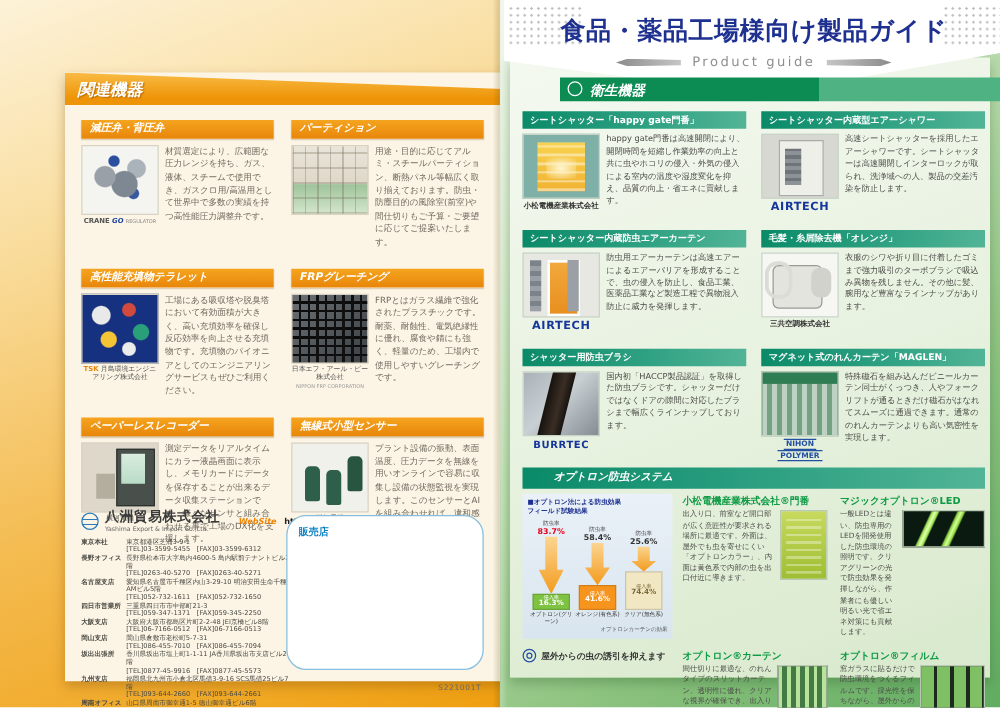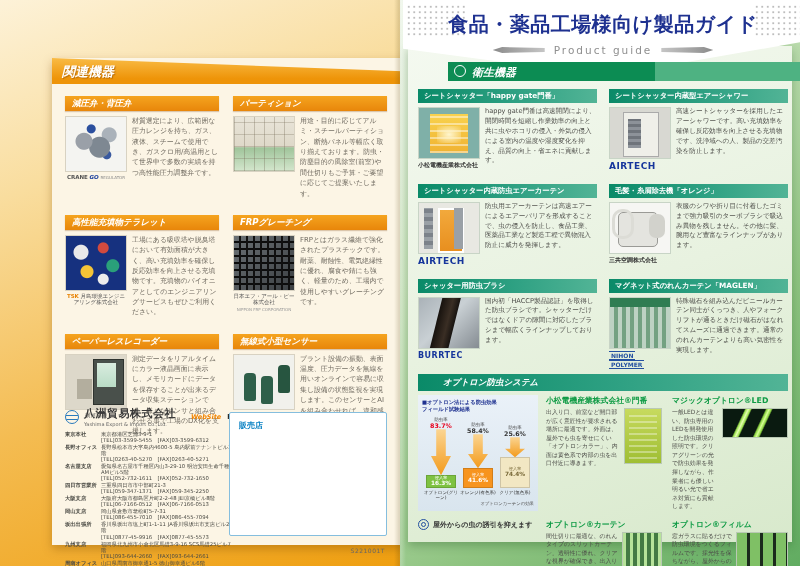--- a/index.html
+++ b/index.html
@@ -77,21 +77,21 @@
 #company-name{font-size:11px;font-weight:bold;color:#3a3a3a;letter-spacing:.5px;}
 #company-en{font-size:5px;color:#666;}
 #website{margin-left:10px;font-size:6.5px;}
 #website .wl{color:#f08300;font-weight:bold;font-style:italic;margin-right:4px;}
 #website .wu{color:#222;font-weight:bold;}
 #offices{margin-top:4px;width:168px;}
 .office{display:flex;font-size:5.3px;line-height:1.14;margin-bottom:1px;color:#4a4a44;}
 .office .oname{width:36px;font-weight:bold;flex:none;}
 .office .odetail{flex:1;}
 #dealer-box{position:absolute;right:0;top:6px;width:158px;height:124px;background:#fff;
-  border:1.5px solid #85bede;border-radius:2px;padding:7px 9px;}
+  border:1.5px solid #85bede;border-radius:16px;padding:7px 9px;}
 #dealer-label{color:#0b82c4;font-weight:bold;font-size:8px;}
 #doc-code{position:absolute;right:2px;bottom:-12px;font-size:6px;color:#666;letter-spacing:.5px;}
 
 
 #right-panel{position:absolute;left:8px;top:46px;width:384px;height:496px;
   background:linear-gradient(160deg,#f4f9f0 0%,#e8f2e0 50%,#d8e9cc 100%);
   box-shadow:0 4px 9px rgba(30,80,30,.3);z-index:1;}
 #title-band{position:absolute;left:3px;top:0;width:400px;height:76px;background:#fff;z-index:4;
   clip-path:polygon(0 0,100% 0,100% 55%,51% 100%,0 64%);}
 .dots{position:absolute;background-image:radial-gradient(#bdbdbd .8px,transparent 1.15px);background-size:5.5px 5.5px;}
@@ -107,21 +107,21 @@
 #hygiene-band{position:absolute;left:18px;top:62px;width:370px;height:19px;z-index:5;
   background:linear-gradient(90deg,#0c8c53 0%,#0c8c53 56%,#4eb282 56%,#4eb282 100%);margin-left:30px;}
 #hygiene-band .band-label{position:absolute;left:24px;top:3px;color:#fff;font-weight:bold;font-style:italic;font-size:11px;}
 #hygiene-band .band-icon{position:absolute;left:6px;top:3px;width:12px;height:12px;border:1.5px solid #fff;border-radius:50%;}
 
 #rcards{position:absolute;left:18px;top:89px;width:370px;display:grid;z-index:5;
   grid-template-columns:1fr 1fr;column-gap:12px;row-gap:12px;}
 .gcard .bar{height:14px;background:linear-gradient(90deg,#0a8a68,#2fa183 55%,#52b496);color:#fff;
   font-weight:bold;font-size:7.3px;line-height:14px;padding-left:6px;}
 .gcard .content{display:flex;gap:5px;margin-top:4px;}
-.gcard .pic{width:62px;flex:none;text-align:left;}
+.gcard .pic{width:62px;flex:none;text-align:center;}
 .gphoto{width:62px;height:52px;border:1px solid #c8d4c6;position:relative;overflow:hidden;background:#fff;}
 .gcard .logo{font-size:6px;font-weight:bold;margin-top:2px;line-height:1.2;}
 .gcard .body{flex:1;font-size:6.6px;line-height:1.5;color:#4c4c48;}
 .logo-blue{color:#16369c;letter-spacing:.5px;}
 .logo-dark{color:#333;}
 .logo-poly{color:#2350a0;border-top:1px solid #2350a0;border-bottom:1px solid #2350a0;display:inline-block;padding:0 2px;}
 
 
 .photo-happygate{background:#7fb0a8;}
 .photo-happygate::before{content:"";position:absolute;left:18%;top:12%;right:18%;bottom:10%;
@@ -403,21 +403,21 @@
         </div>
       </div>
 
       <div class="gcard">
         <div class="bar">シートシャッター内蔵型エアーシャワー</div>
         <div class="content">
           <div class="pic">
             <div class="gphoto photo-airshower"></div>
             <div class="logo logo-blue" style="font-size:9px;">AIRTECH</div>
           </div>
-          <div class="body">高速シートシャッターを採用したエアーシャワーです。高い充填効率を確保し反応効率を向上させる充填物です、洗浄域への人、製品の交差汚染を防止します。</div>
+          <div class="body">高速シートシャッターを採用したエアーシャワーです。シートシャッターは高速開閉しインターロックが取られ、洗浄域への人、製品の交差汚染を防止します。</div>
         </div>
       </div>
 
       <div class="gcard">
         <div class="bar">シートシャッター内蔵防虫エアーカーテン</div>
         <div class="content">
           <div class="pic">
             <div class="gphoto photo-aircurtain"></div>
             <div class="logo logo-blue" style="font-size:9px;">AIRTECH</div>
           </div>

